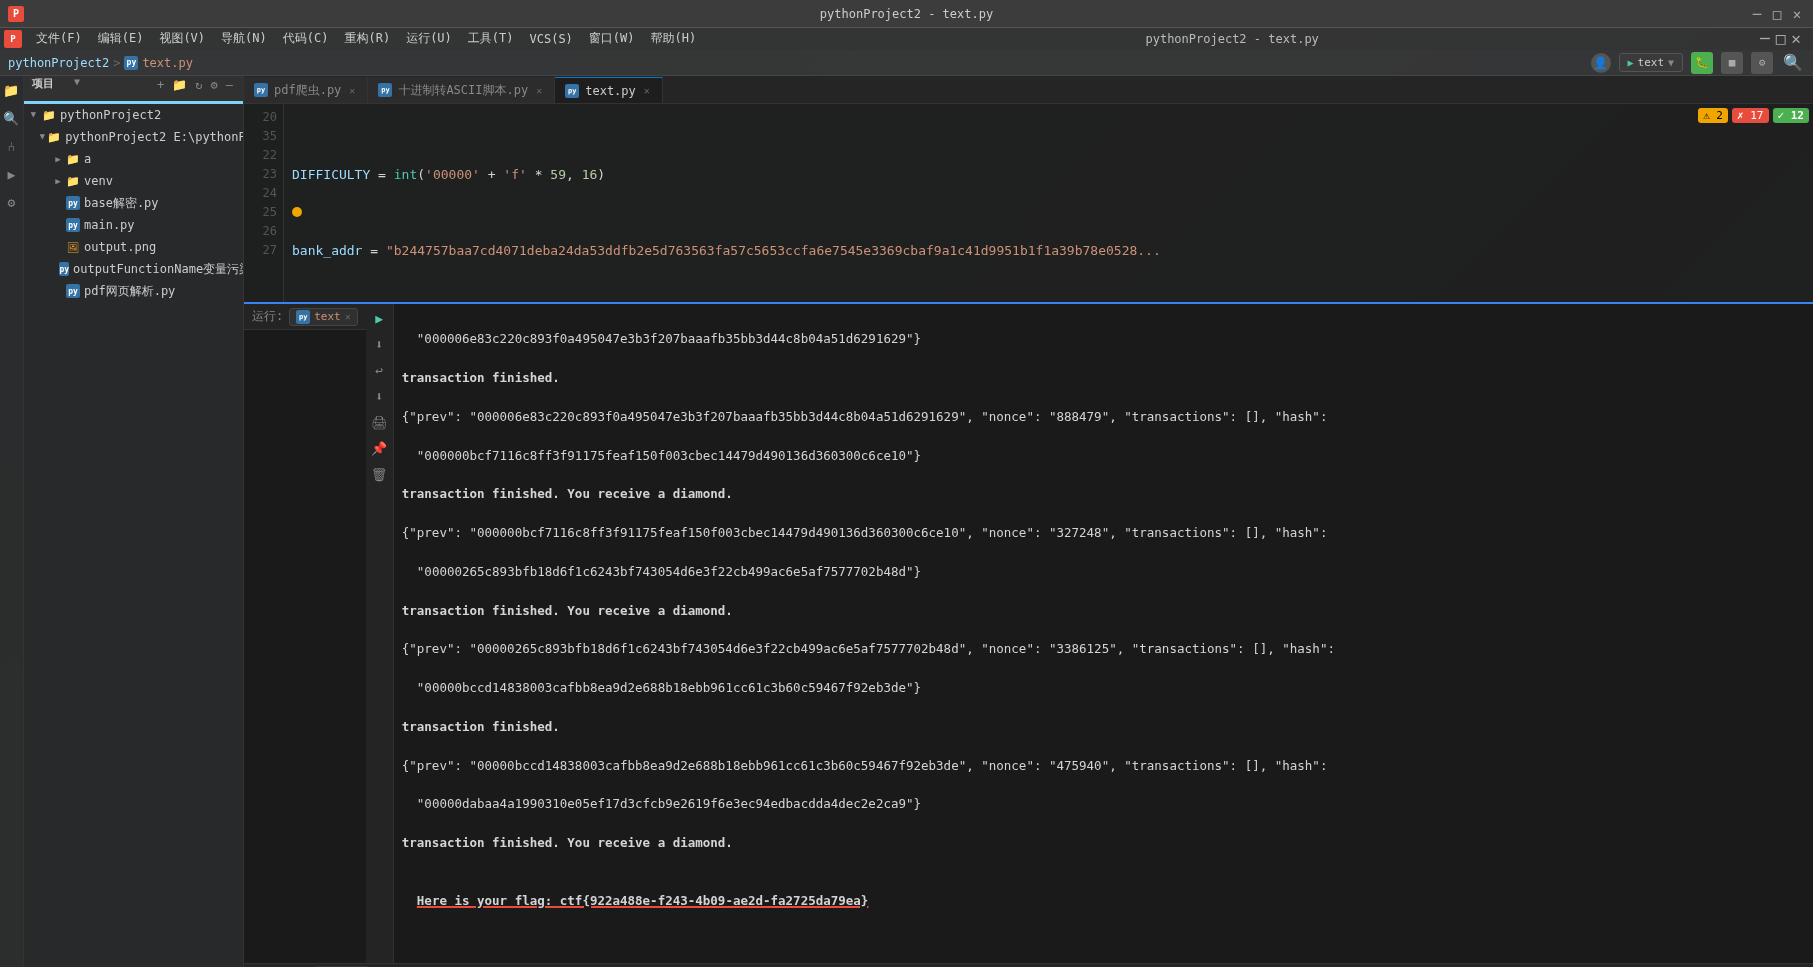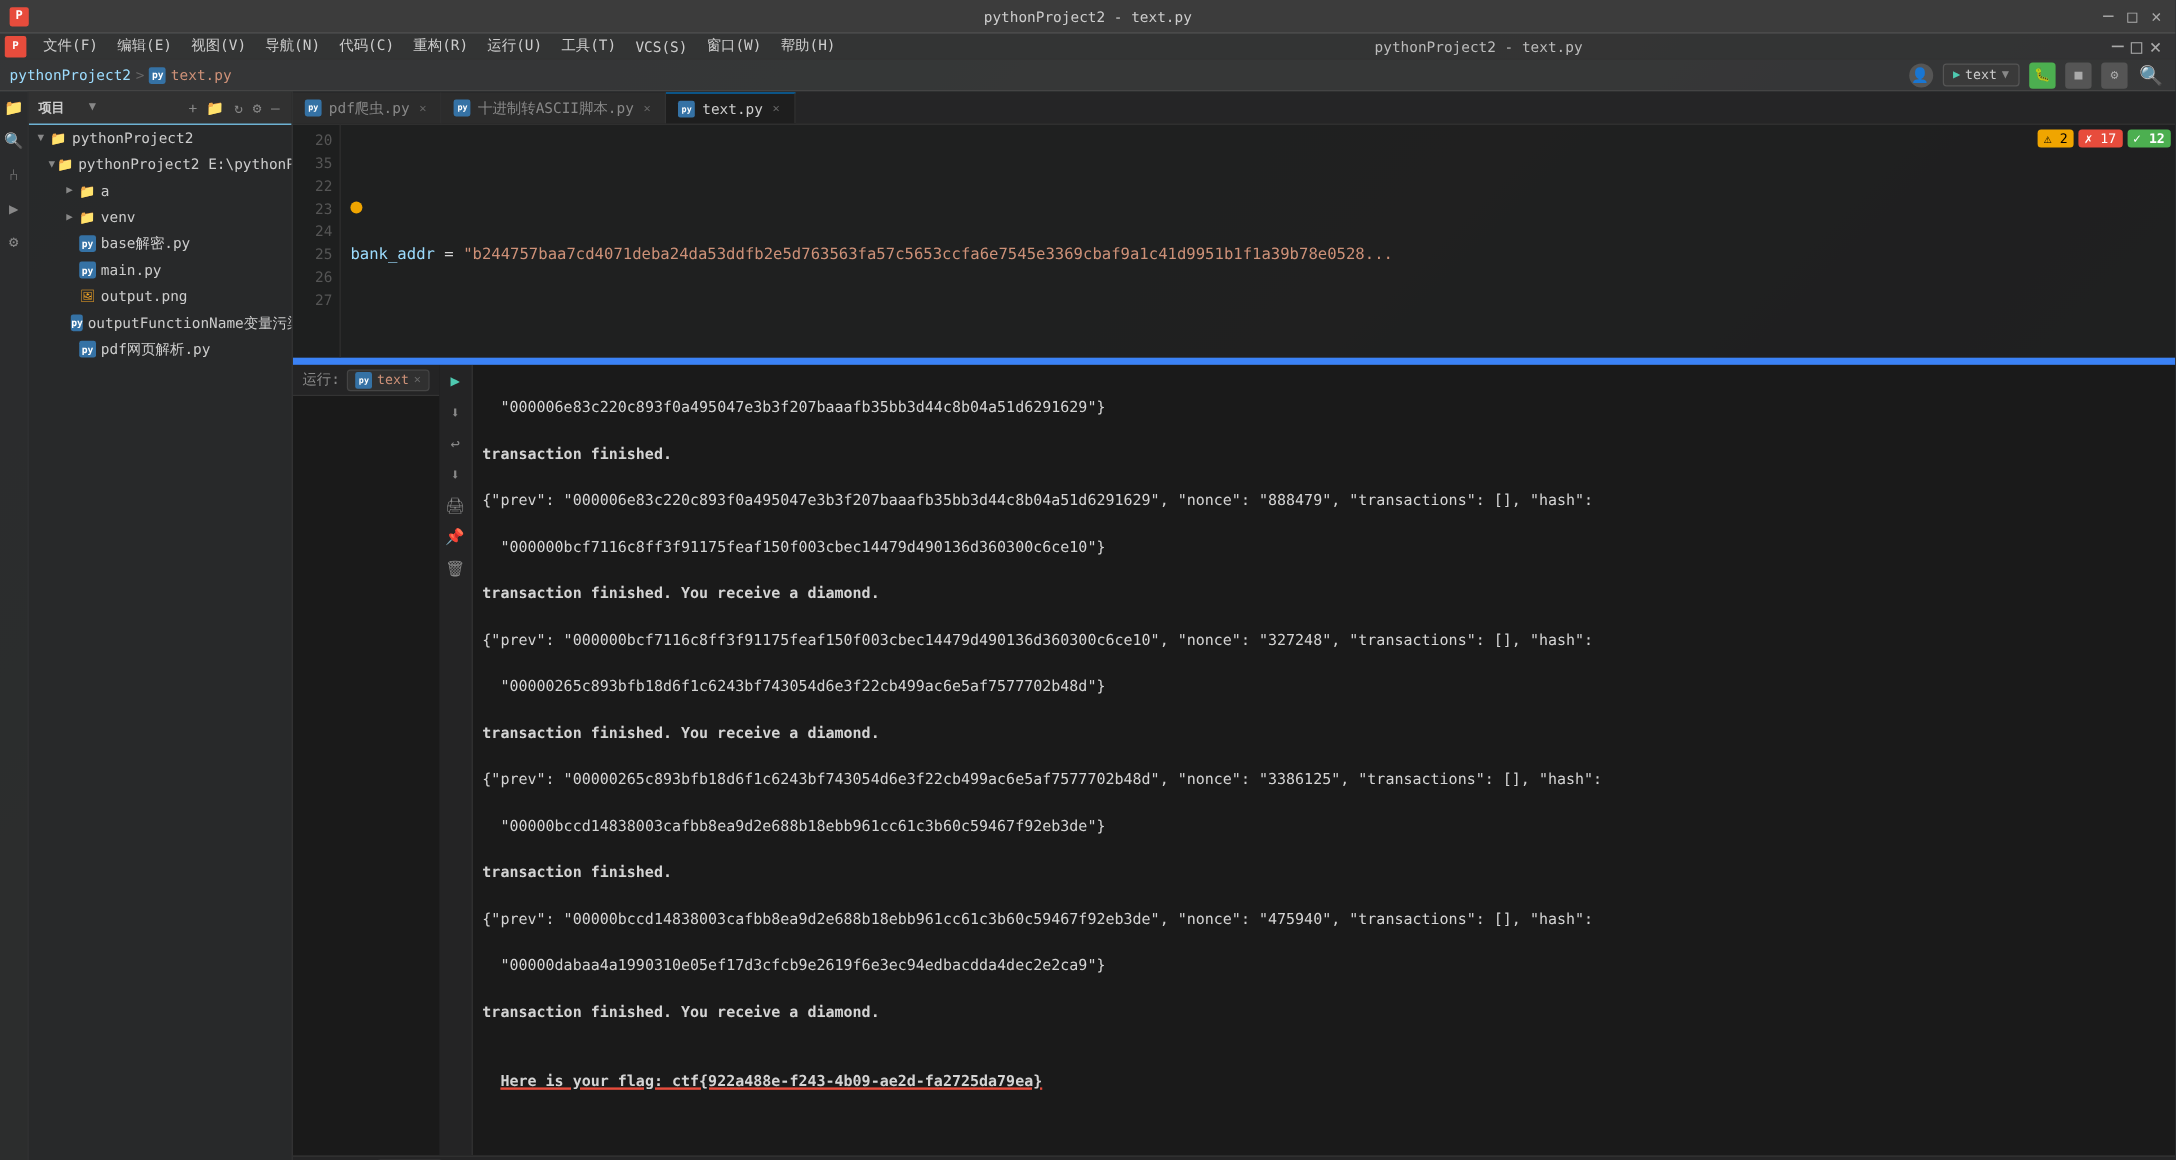--- a/index.html
+++ b/index.html
@@ -195,24 +195,24 @@
       display: flex;
       flex-direction: column;
       border-right: 1px solid #333;
       z-index: 10;
       overflow: hidden;
     }
     .sidebar-header {
       height: 28px;
       background: rgba(50,50,50,0.95);
       display: flex;
-      align-items: center;
+      align-items: flex-start;
       padding: 0 8px;
       gap: 16px;
-      border-bottom: 1px solid #7dd3fc;
+      border-bottom: 3px solid #7dd3fc;
     }
     .sidebar-title {
       color: #ccc;
       font-size: 11px;
       font-weight: bold;
     }
     .sidebar-actions {
       margin-left: auto;
       display: flex;
       gap: 4px;
@@ -321,21 +321,21 @@
       flex-direction: column;
       flex: 1;
       overflow: hidden;
     }
 
     
     .code-view {
       height: 200px;
       display: flex;
       overflow: hidden;
-      border-bottom: 6px solid #3b82f6;
+      border-bottom: 2px solid #3b82f6;
       position: relative;
     }
     .line-numbers {
       width: 40px;
       background: rgba(30,30,30,0.9);
       color: #555;
       font-size: 12px;
       line-height: 19px;
       text-align: right;
       padding: 4px 6px 4px 0;
@@ -679,20 +679,21 @@
           <span class="ln">35</span>
           <span class="ln">22</span>
           <span class="ln">23</span>
           <span class="ln">24</span>
           <span class="ln">25</span>
           <span class="ln">26</span>
           <span class="ln">27</span>
         </div>
         <div class="code-content">
 <span class="ln"></span>
+<span class="ln"><span class="var">DIFFICULTY</span> <span class="op">=</span> <span class="builtin">int</span><span class="op">(</span><span class="str">'00000'</span> <span class="op">+</span> <span class="str">'f'</span> <span class="op">*</span> <span class="num">59</span><span class="op">,</span> <span class="num">16</span><span class="op">)</span></span>
 <span class="ln"><span class="warn-dot"></span></span>
 <span class="ln"><span class="var">bank_addr</span> <span class="op">=</span> <span class="str">"b244757baa7cd4071deba24da53ddfb2e5d763563fa57c5653ccfa6e7545e3369cbaf9a1c41d9951b1f1a39b78e0528</span><span style="color:#ce9178;">...</span></span>
 
 
 
         </div>
 
         <div class="editor-gutter-badges">
           <span class="badge badge-warn">⚠ 2</span>
           <span class="badge badge-error">✗ 17</span>

